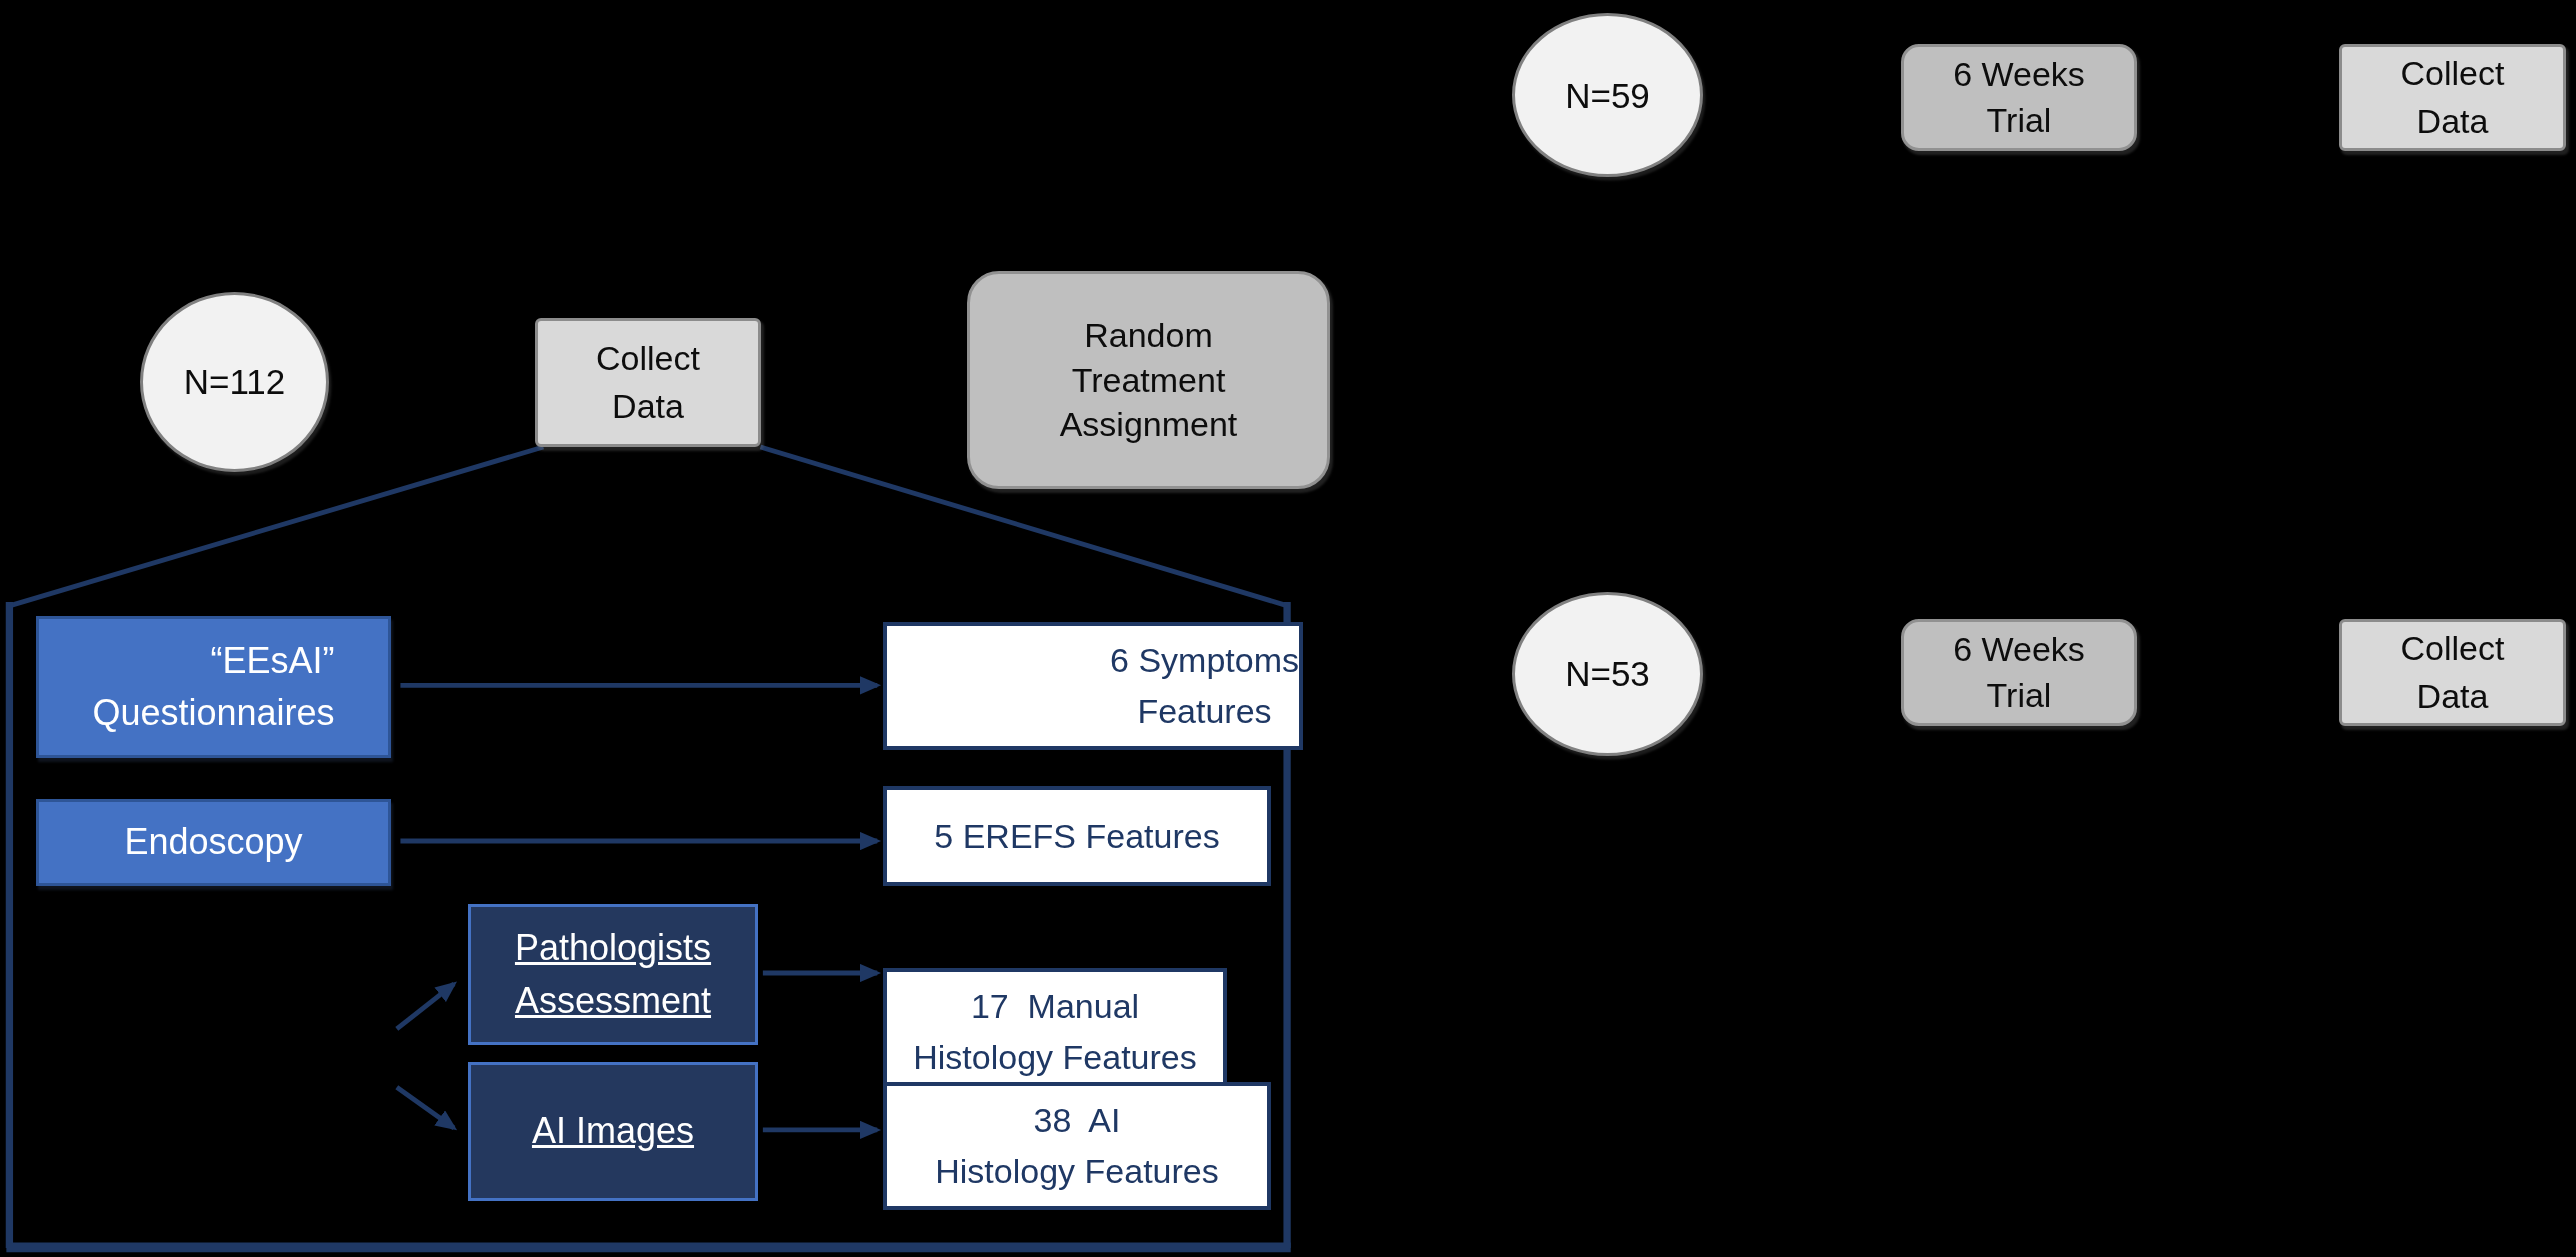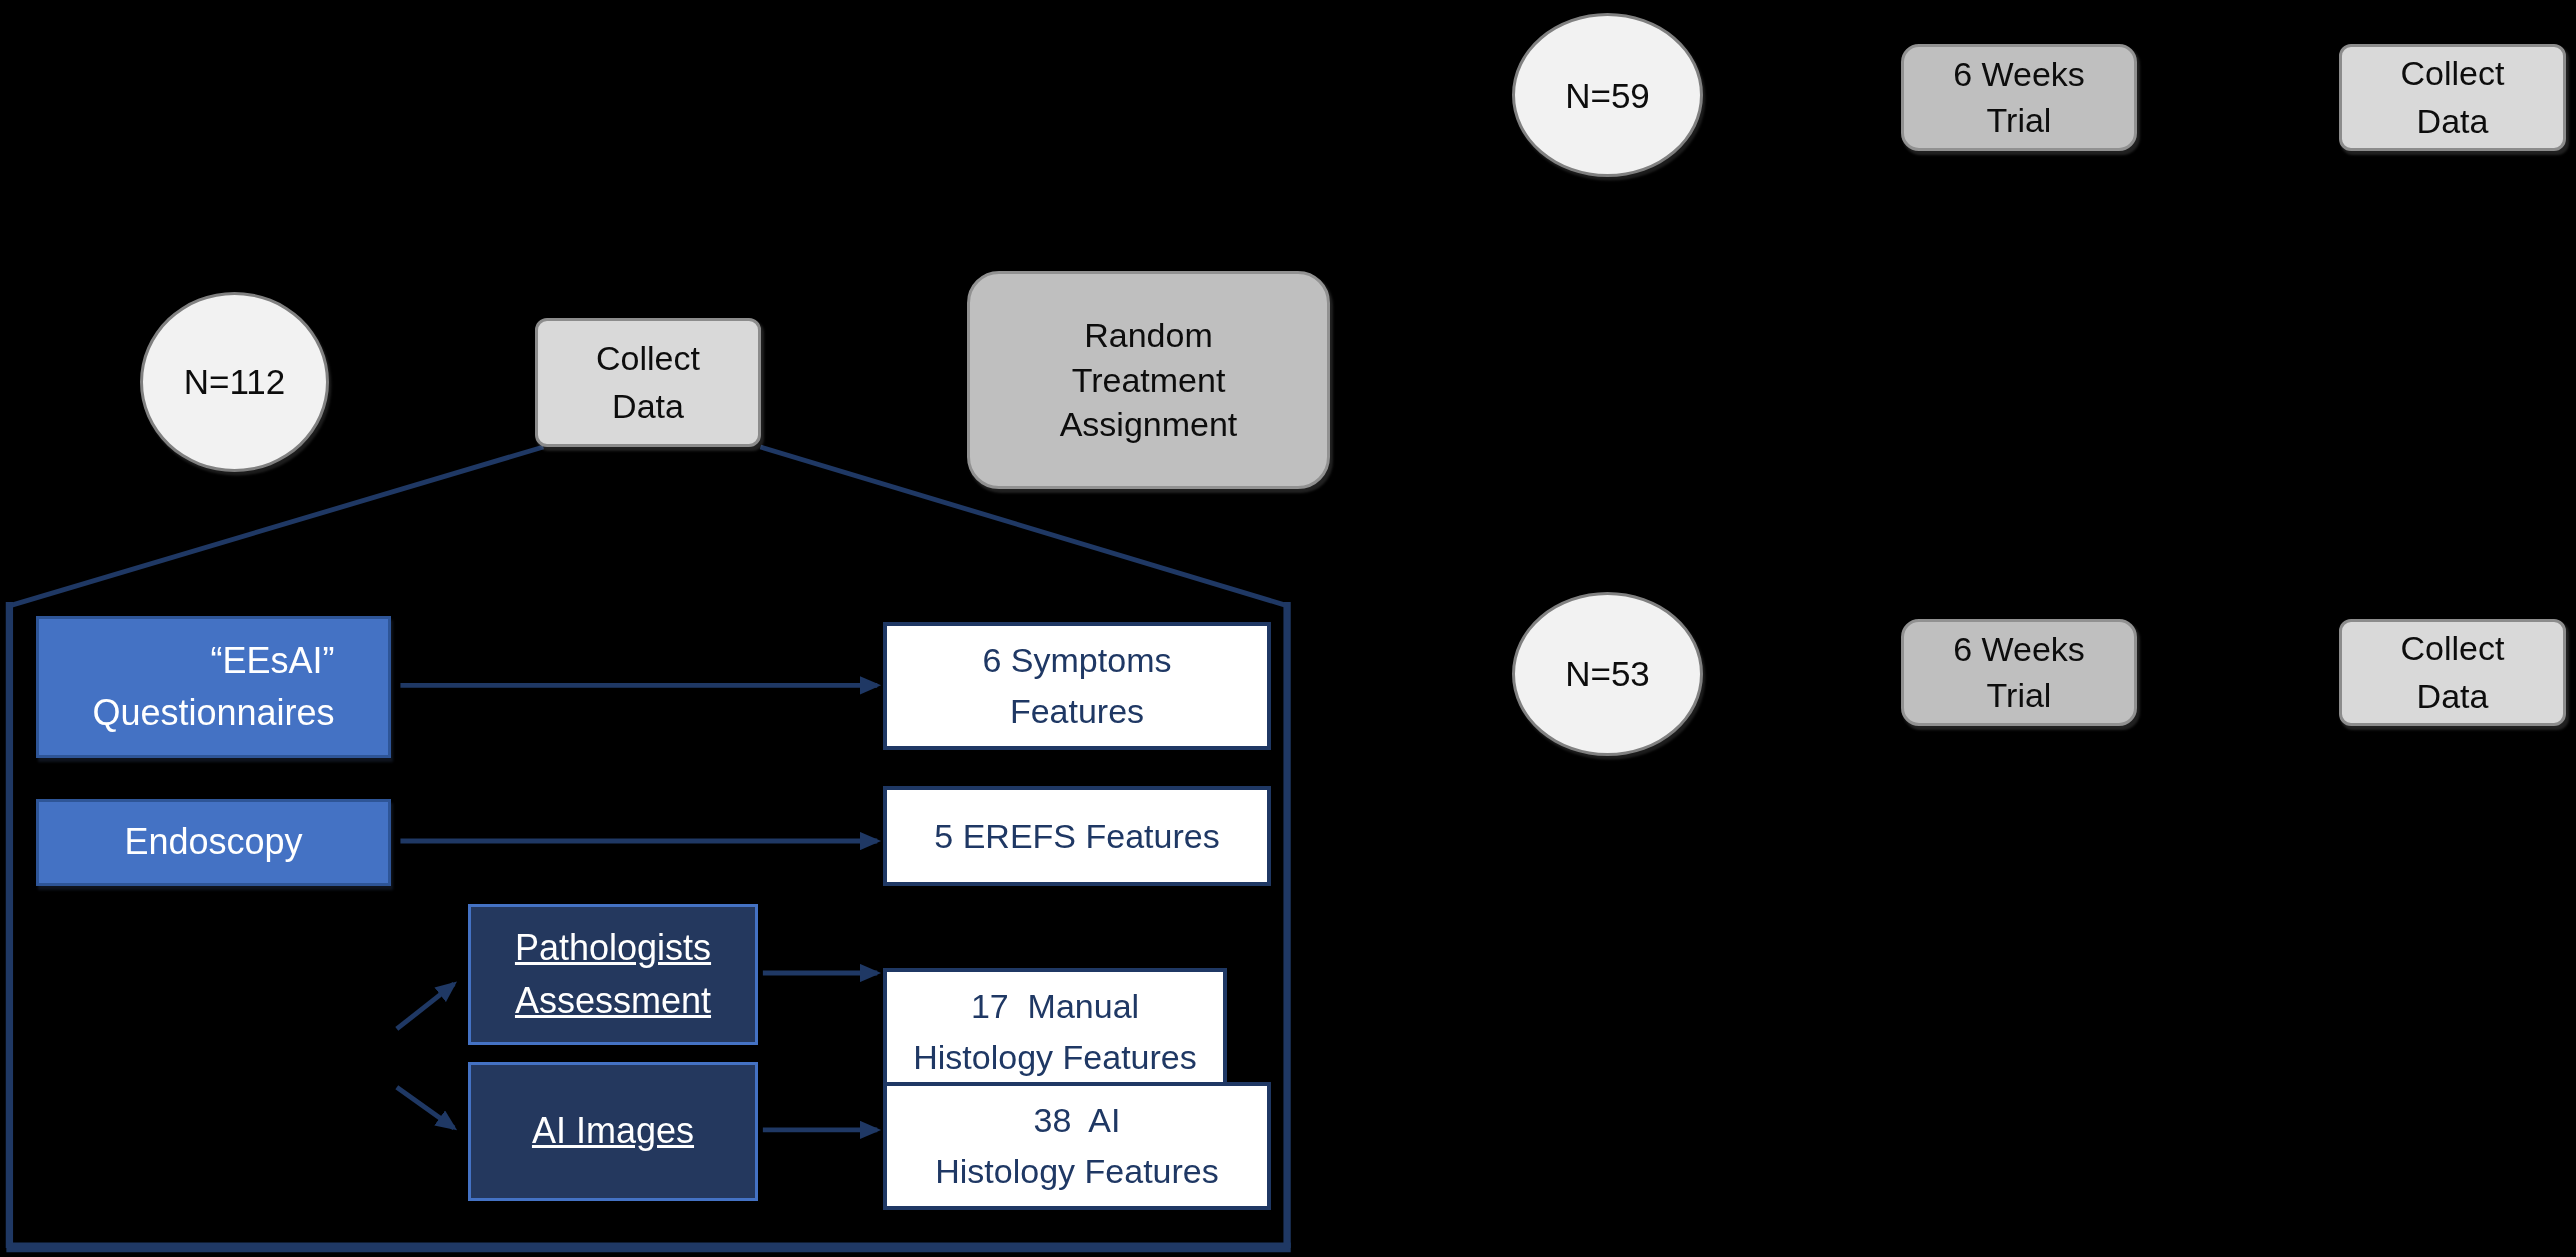--- a/index.html
+++ b/index.html
@@ -37,21 +37,21 @@
   .gray{
     background:var(--gray-fill);
     border:3.6px solid var(--gray-border);
     border-radius:18px;
     color:var(--dark-text);font-size:34px;line-height:1.35;
     box-shadow:2.4px 3.6px 2.4px rgba(130,130,130,0.25);
   }
   .lightgray{
     background:var(--lightgray-fill);
     border:3.6px solid var(--lightgray-border);
-    border-radius:12px;
+    border-radius:6px;
     color:var(--dark-text);font-size:34px;line-height:1.4;
     box-shadow:2.4px 3.6px 2.4px rgba(130,130,130,0.25);
   }
   .random{border-radius:28px;line-height:1.32;}
   .blue{
     background:var(--blue-fill);
     border:3.6px solid var(--blue-border);
     color:var(--white-text);font-size:36px;line-height:1.45;
     box-shadow:2.4px 3.6px 2.4px rgba(60,80,120,0.25);
   }
@@ -139,21 +139,21 @@
   </div>
 
   <div class="shape navybox" style="left:468px;top:904px;width:290px;height:141px;">
     <span class="label">Pathologists
 Assessment</span>
   </div>
   <div class="shape navybox" style="left:468px;top:1062px;width:290px;height:139px;">
     <span class="label">AI Images</span>
   </div>
 
-  <div class="shape whitebox" style="left:883px;top:622px;width:388px;height:128px;">
+  <div class="shape whitebox" style="left:883px;top:622px;width:420px;height:128px;justify-content:flex-end;">
     <span class="label">6 Symptoms
 Features</span>
   </div>
   <div class="shape whitebox" style="left:883px;top:786px;width:388px;height:100px;">
     <span class="label">5 EREFS Features</span>
   </div>
   <div class="shape whitebox" style="left:883px;top:968px;width:344px;height:128px;">
     <span class="label">17  Manual
 Histology Features</span>
   </div>

